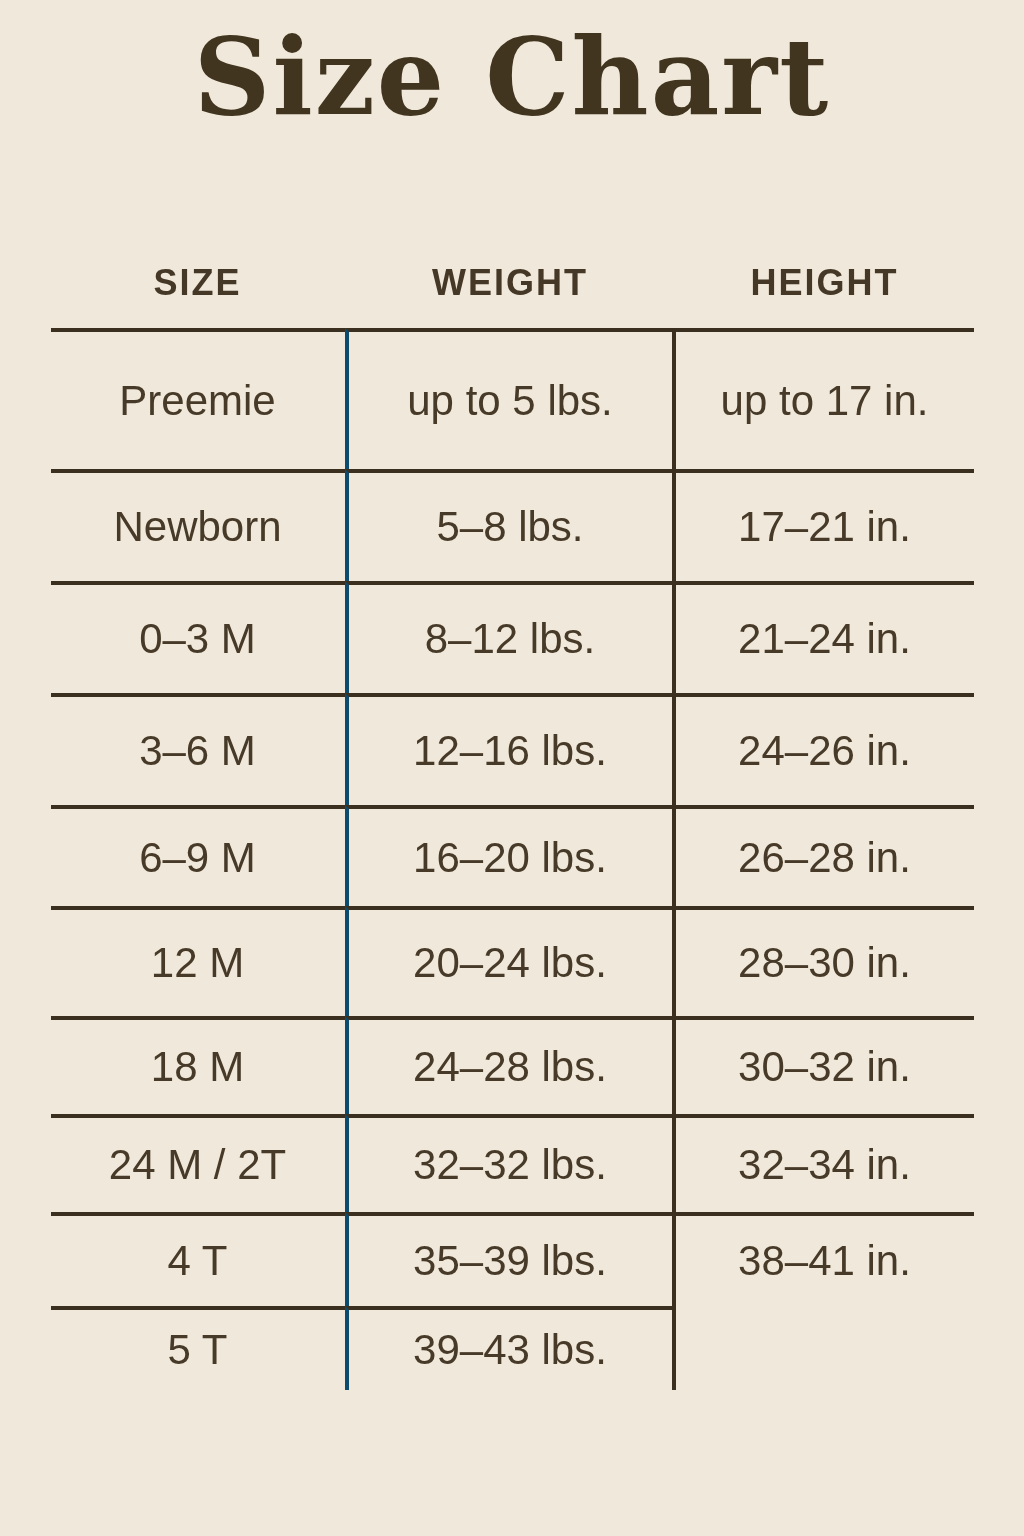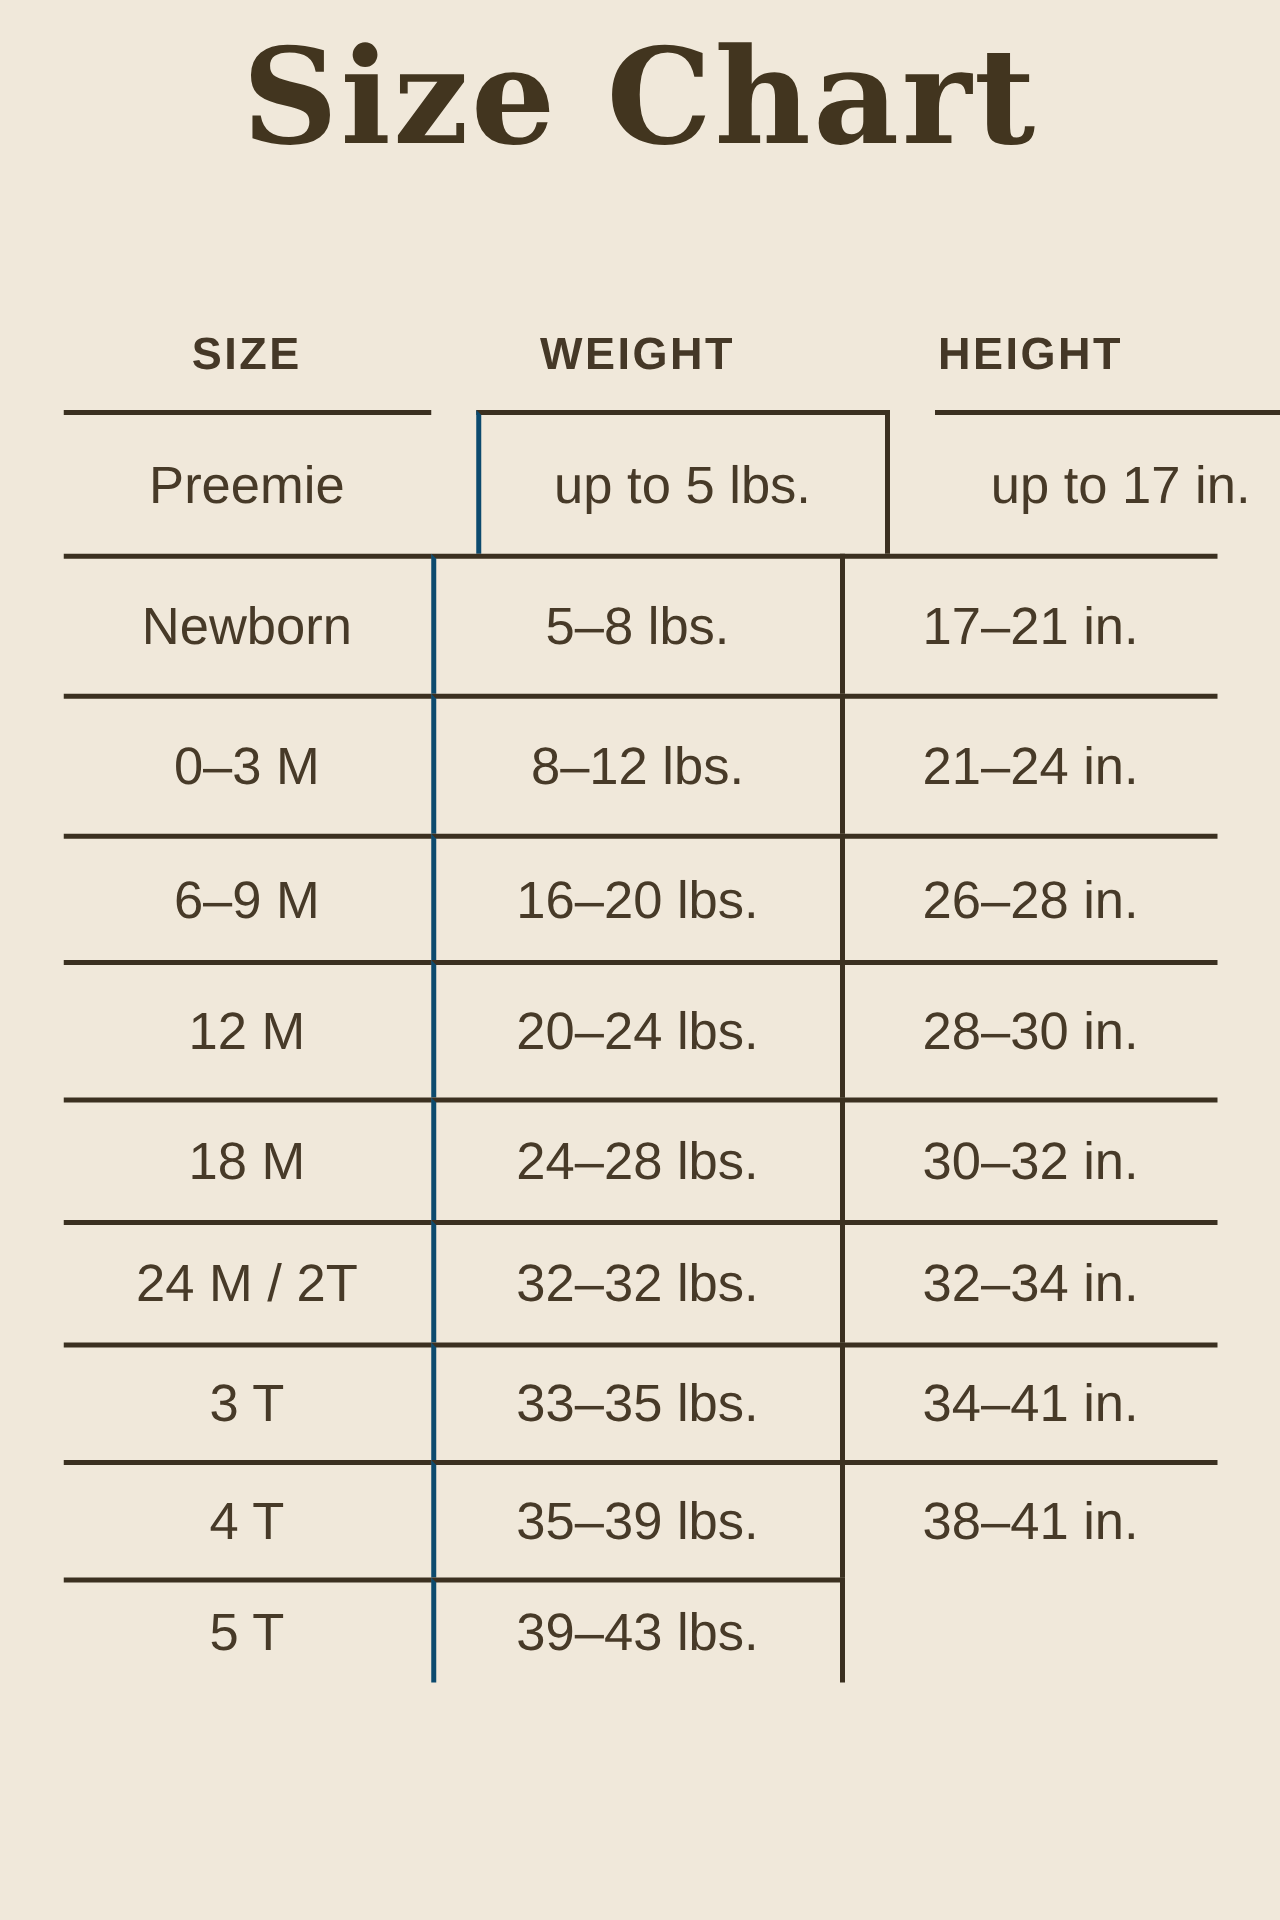--- a/index.html
+++ b/index.html
@@ -57,21 +57,21 @@
   .trow.data .cell {
     border-top: 4px solid #3b3020;
   }
   
   .trow.data .c2 {
     border-left: 4px solid #0c4a6e;
     border-right: 4px solid #3b3020;
   }
   
   .trow.data          { height: 101px; }
-  .trow.data.r0       { height: 115px; gap: 36px; }
+  .trow.data.r0       { height: 141px; }
   .trow.data.r1,
   .trow.data.r2,
   .trow.data.r3       { height: 112px; }
   .trow.data.r5       { height: 110px; }
   .trow.data.r6,
   .trow.data.r7       { height: 98px; }
   .trow.data.r8,
   .trow.data.r9       { height: 94px; }
   .trow.data.r10      { height: 84px; }
 </style>
@@ -101,20 +101,25 @@
       <div class="cell c2">5–8 lbs.</div>
       <div class="cell c3">17–21 in.</div>
     </div>
 
     <div class="trow data r2">
       <div class="cell c1">0–3 M</div>
       <div class="cell c2">8–12 lbs.</div>
       <div class="cell c3">21–24 in.</div>
     </div>
 
+    <div class="trow data r3">
+      <div class="cell c1">3–6 M</div>
+      <div class="cell c2">12–16 lbs.</div>
+      <div class="cell c3">24–26 in.</div>
+    </div>
 
     <div class="trow data r4">
       <div class="cell c1">6–9 M</div>
       <div class="cell c2">16–20 lbs.</div>
       <div class="cell c3">26–28 in.</div>
     </div>
 
     <div class="trow data r5">
       <div class="cell c1">12 M</div>
       <div class="cell c2">20–24 lbs.</div>
@@ -126,25 +131,20 @@
       <div class="cell c2">24–28 lbs.</div>
       <div class="cell c3">30–32 in.</div>
     </div>
 
     <div class="trow data r7">
       <div class="cell c1">24 M / 2T</div>
       <div class="cell c2">32–32 lbs.</div>
       <div class="cell c3">32–34 in.</div>
     </div>
 
-    <div class="trow data r8">
-      <div class="cell c1">3 T</div>
-      <div class="cell c2">33–35 lbs.</div>
-      <div class="cell c3">34–41 in.</div>
-    </div>
 
     <div class="trow data r9">
       <div class="cell c1">4 T</div>
       <div class="cell c2">35–39 lbs.</div>
       <div class="cell c3">38–41 in.</div>
     </div>
 
     <div class="trow data r10">
       <div class="cell c1">5 T</div>
       <div class="cell c2">39–43 lbs.</div>

